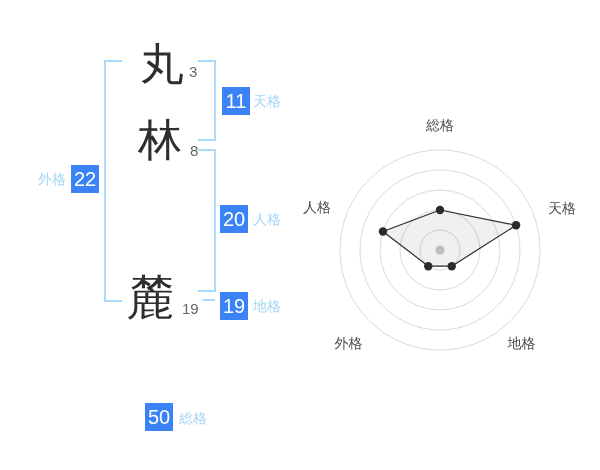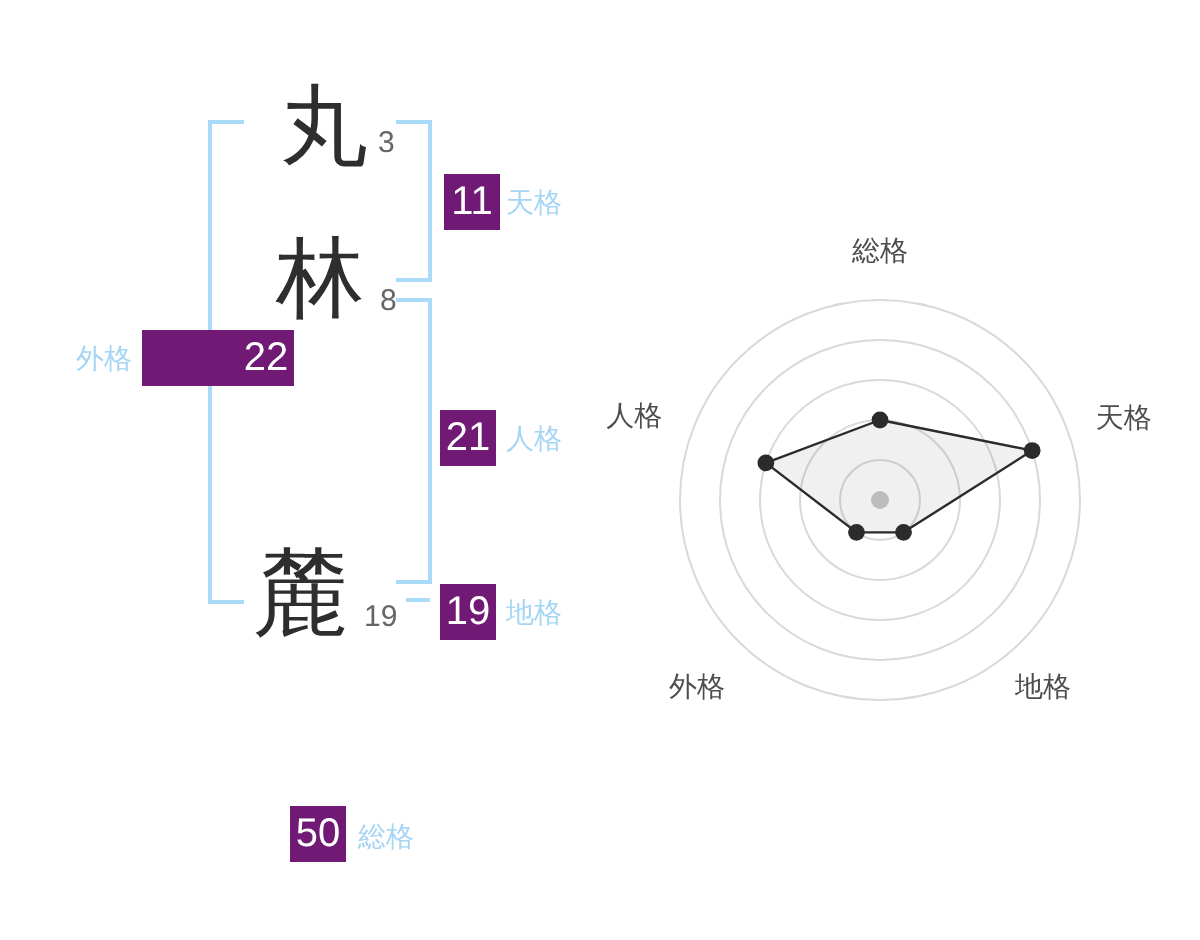--- a/index.html
+++ b/index.html
@@ -7,21 +7,21 @@
     position:relative;width:600px;height:470px;background:#ffffff;
     font-family:"Liberation Sans","DejaVu Sans",sans-serif;overflow:hidden;
   }
   .kanji{position:absolute;color:#2e2e2e;line-height:1;letter-spacing:0;}
   .strokes{position:absolute;color:#666666;font-size:15px;line-height:1;}
   .bracket{position:absolute;border:0 solid #a9daf8;}
   .b-left{border-left-width:2px;border-top-width:2px;border-bottom-width:2px;}
   .b-right{border-right-width:2px;border-top-width:2px;border-bottom-width:2px;}
   .tick{position:absolute;background:#a9daf8;}
   .score-box{
-    position:absolute;width:28px;height:28px;background:#701a75;color:#ffffff;
+    position:absolute;width:28px;height:28px;background:#3b82f6;color:#ffffff;
     font-size:20px;text-align:center;line-height:28px;
   }
   .score-label{position:absolute;color:#a5d5f5;font-size:14px;line-height:1;}
   .radar{position:absolute;left:290px;top:100px;}
 </style>
 </head>
 <body>
 
 <div class="stage">
 
@@ -35,28 +35,28 @@
   <span class="strokes" style="left:182px;top:301px;">19</span>
 
   <div class="bracket b-left" style="left:104px;top:60px;width:16px;height:238px;"></div>
   <div class="bracket b-right" style="left:198px;top:60px;width:16px;height:77px;"></div>
   <div class="bracket b-right" style="left:198px;top:149px;width:16px;height:139px;"></div>
   <div class="tick" style="left:203px;top:299px;width:12px;height:2px;"></div>
 
   <div class="score-box" style="left:222px;top:87px;">11</div>
   <span class="score-label" style="left:253px;top:94px;">天格</span>
 
-  <div class="score-box" style="left:220px;top:205px;">21</div>
+  <div class="score-box" style="left:220px;top:205px;">20</div>
   <span class="score-label" style="left:253px;top:212px;">人格</span>
 
   <div class="score-box" style="left:220px;top:292px;">19</div>
   <span class="score-label" style="left:253px;top:299px;">地格</span>
 
   <span class="score-label" style="left:38px;top:172px;">外格</span>
-  <div class="score-box" style="left:71px;top:165px;padding-left:48px;">22</div>
+  <div class="score-box" style="left:71px;top:165px;">22</div>
 
   <div class="score-box" style="left:145px;top:403px;">50</div>
   <span class="score-label" style="left:179px;top:411px;">総格</span>
 
   <svg class="radar" width="300" height="300" viewBox="0 0 300 300">
       <circle cx="150" cy="150" r="100" fill="none" stroke="#d9d9d9" stroke-width="1"></circle>
       <circle cx="150" cy="150" r="80" fill="none" stroke="#d9d9d9" stroke-width="1"></circle>
       <circle cx="150" cy="150" r="60" fill="none" stroke="#d9d9d9" stroke-width="1"></circle>
       <circle cx="150" cy="150" r="40" fill="none" stroke="#d9d9d9" stroke-width="1"></circle>
       <circle cx="150" cy="150" r="20" fill="none" stroke="#d9d9d9" stroke-width="1"></circle>

